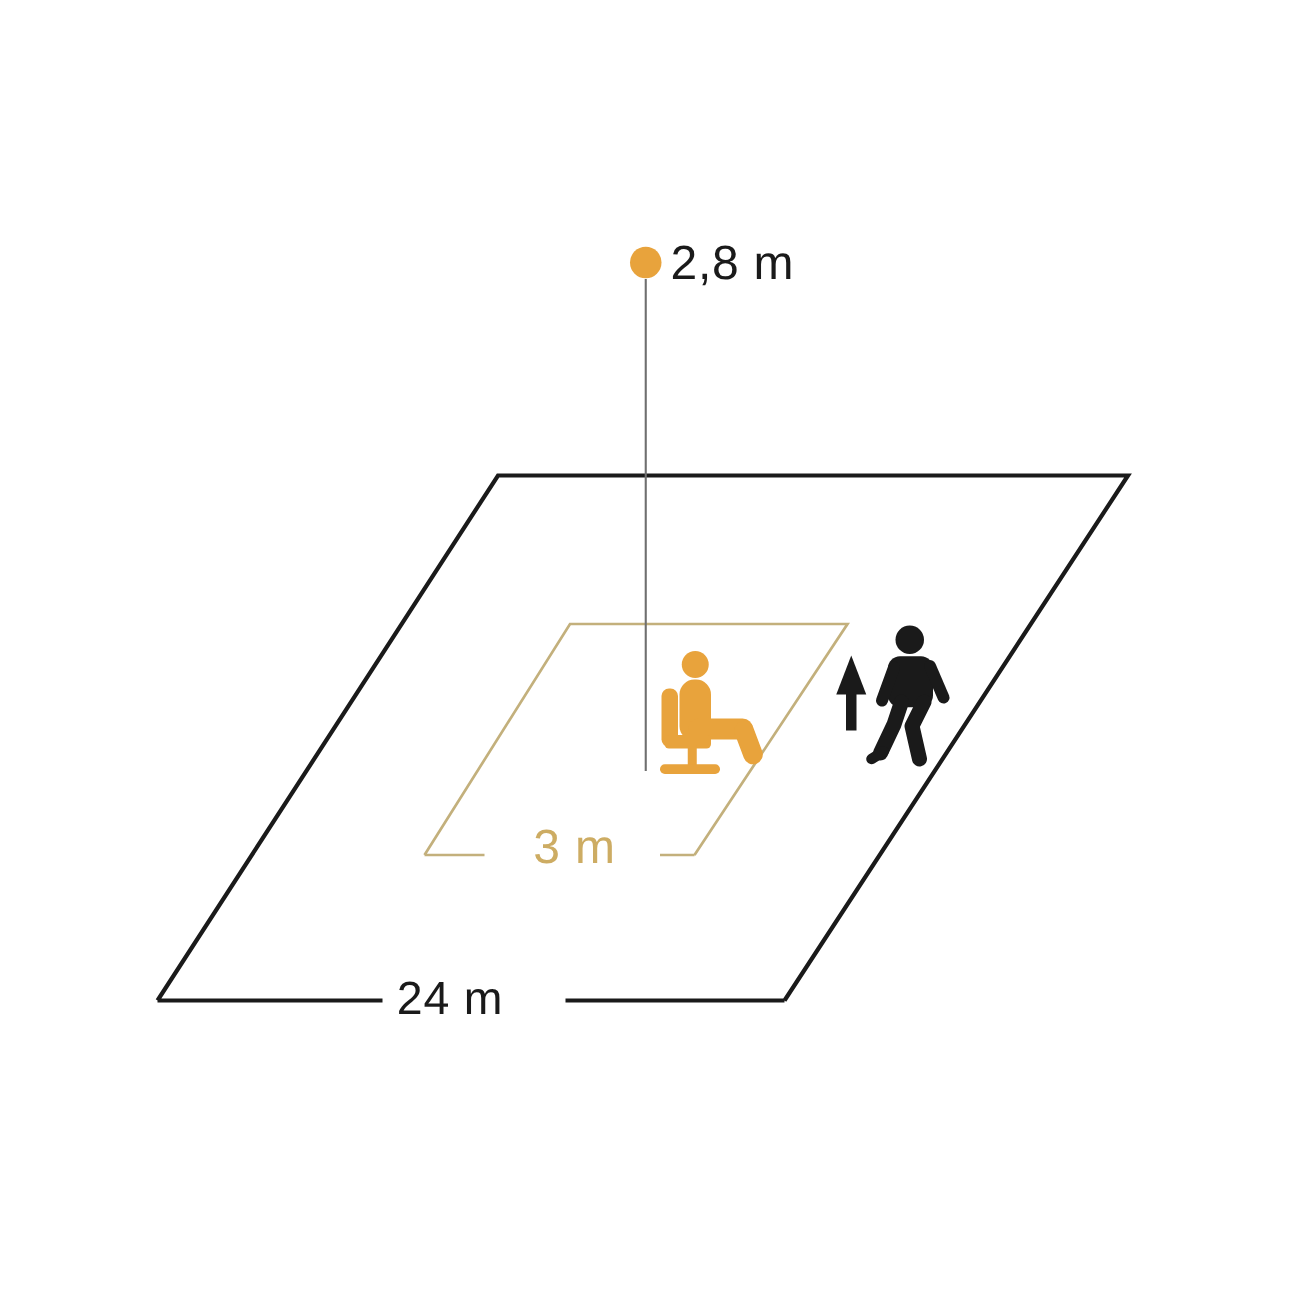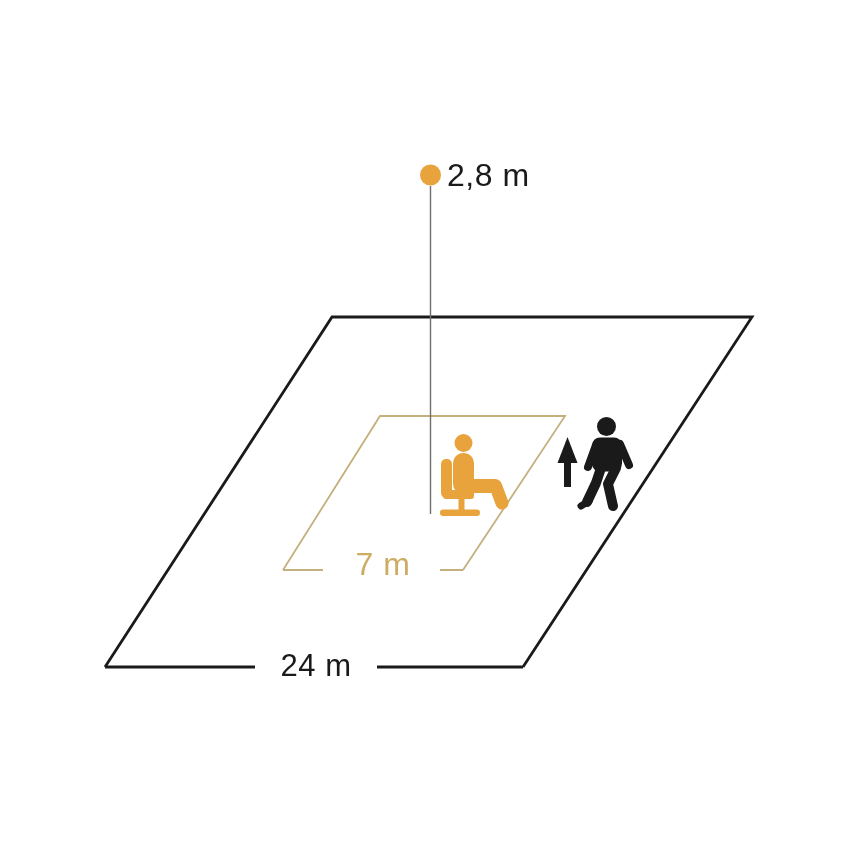--- a/index.html
+++ b/index.html
@@ -76,17 +76,17 @@
       <line x1="596" y1="445" x2="588" y2="467" stroke-width="8" stroke-linecap="round" stroke="#1A1A1A"></line>
       <line x1="620" y1="444" x2="629" y2="465" stroke-width="8" stroke-linecap="round" stroke="#1A1A1A"></line>
       <path d="M601,468 L596,483 L587,502" fill="none" stroke-width="10" stroke-linecap="round" stroke-linejoin="round" stroke="#1A1A1A"></path>
       <path d="M616,468 L608,484 L613,506" fill="none" stroke-width="10" stroke-linecap="round" stroke-linejoin="round" stroke="#1A1A1A"></path>
       <line x1="589" y1="501" x2="581" y2="506" stroke-width="7" stroke-linecap="round" stroke="#1A1A1A"></line>
     </g>
   </svg>
 
   <div class="label" style="left:447px; top:158px;">2,8 m</div>
 
-  <div class="label gold centered" style="left:383px; top:564px;">7 m</div>
+  <div class="label gold centered" style="left:383px; top:564px;">3 m</div>
 
-  <div class="label motion centered" style="left:316px; top:666px;">24 m</div>
+  <div class="label motion centered" style="left:300px; top:666px;">24 m</div>
 
 </div>
 
 </body></html>

